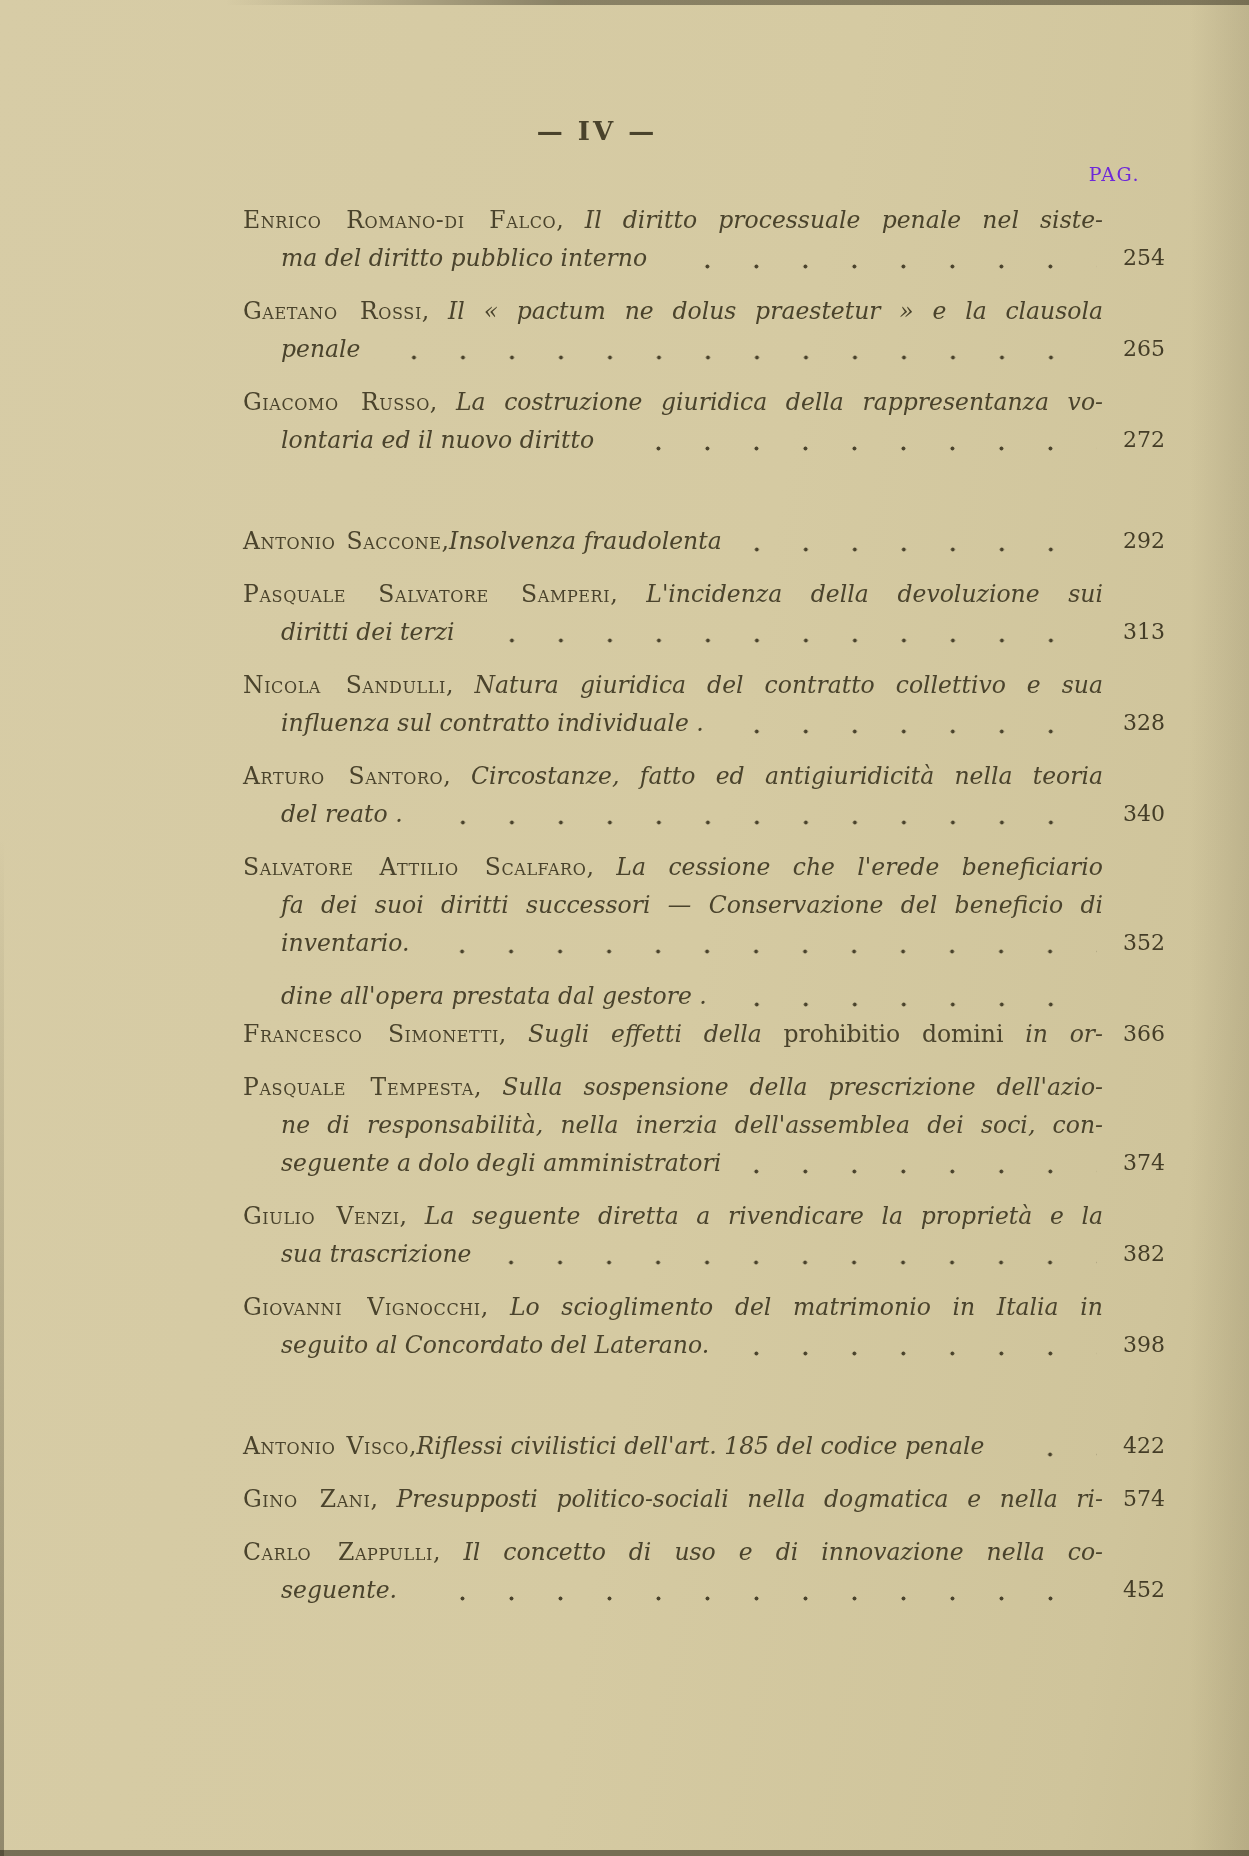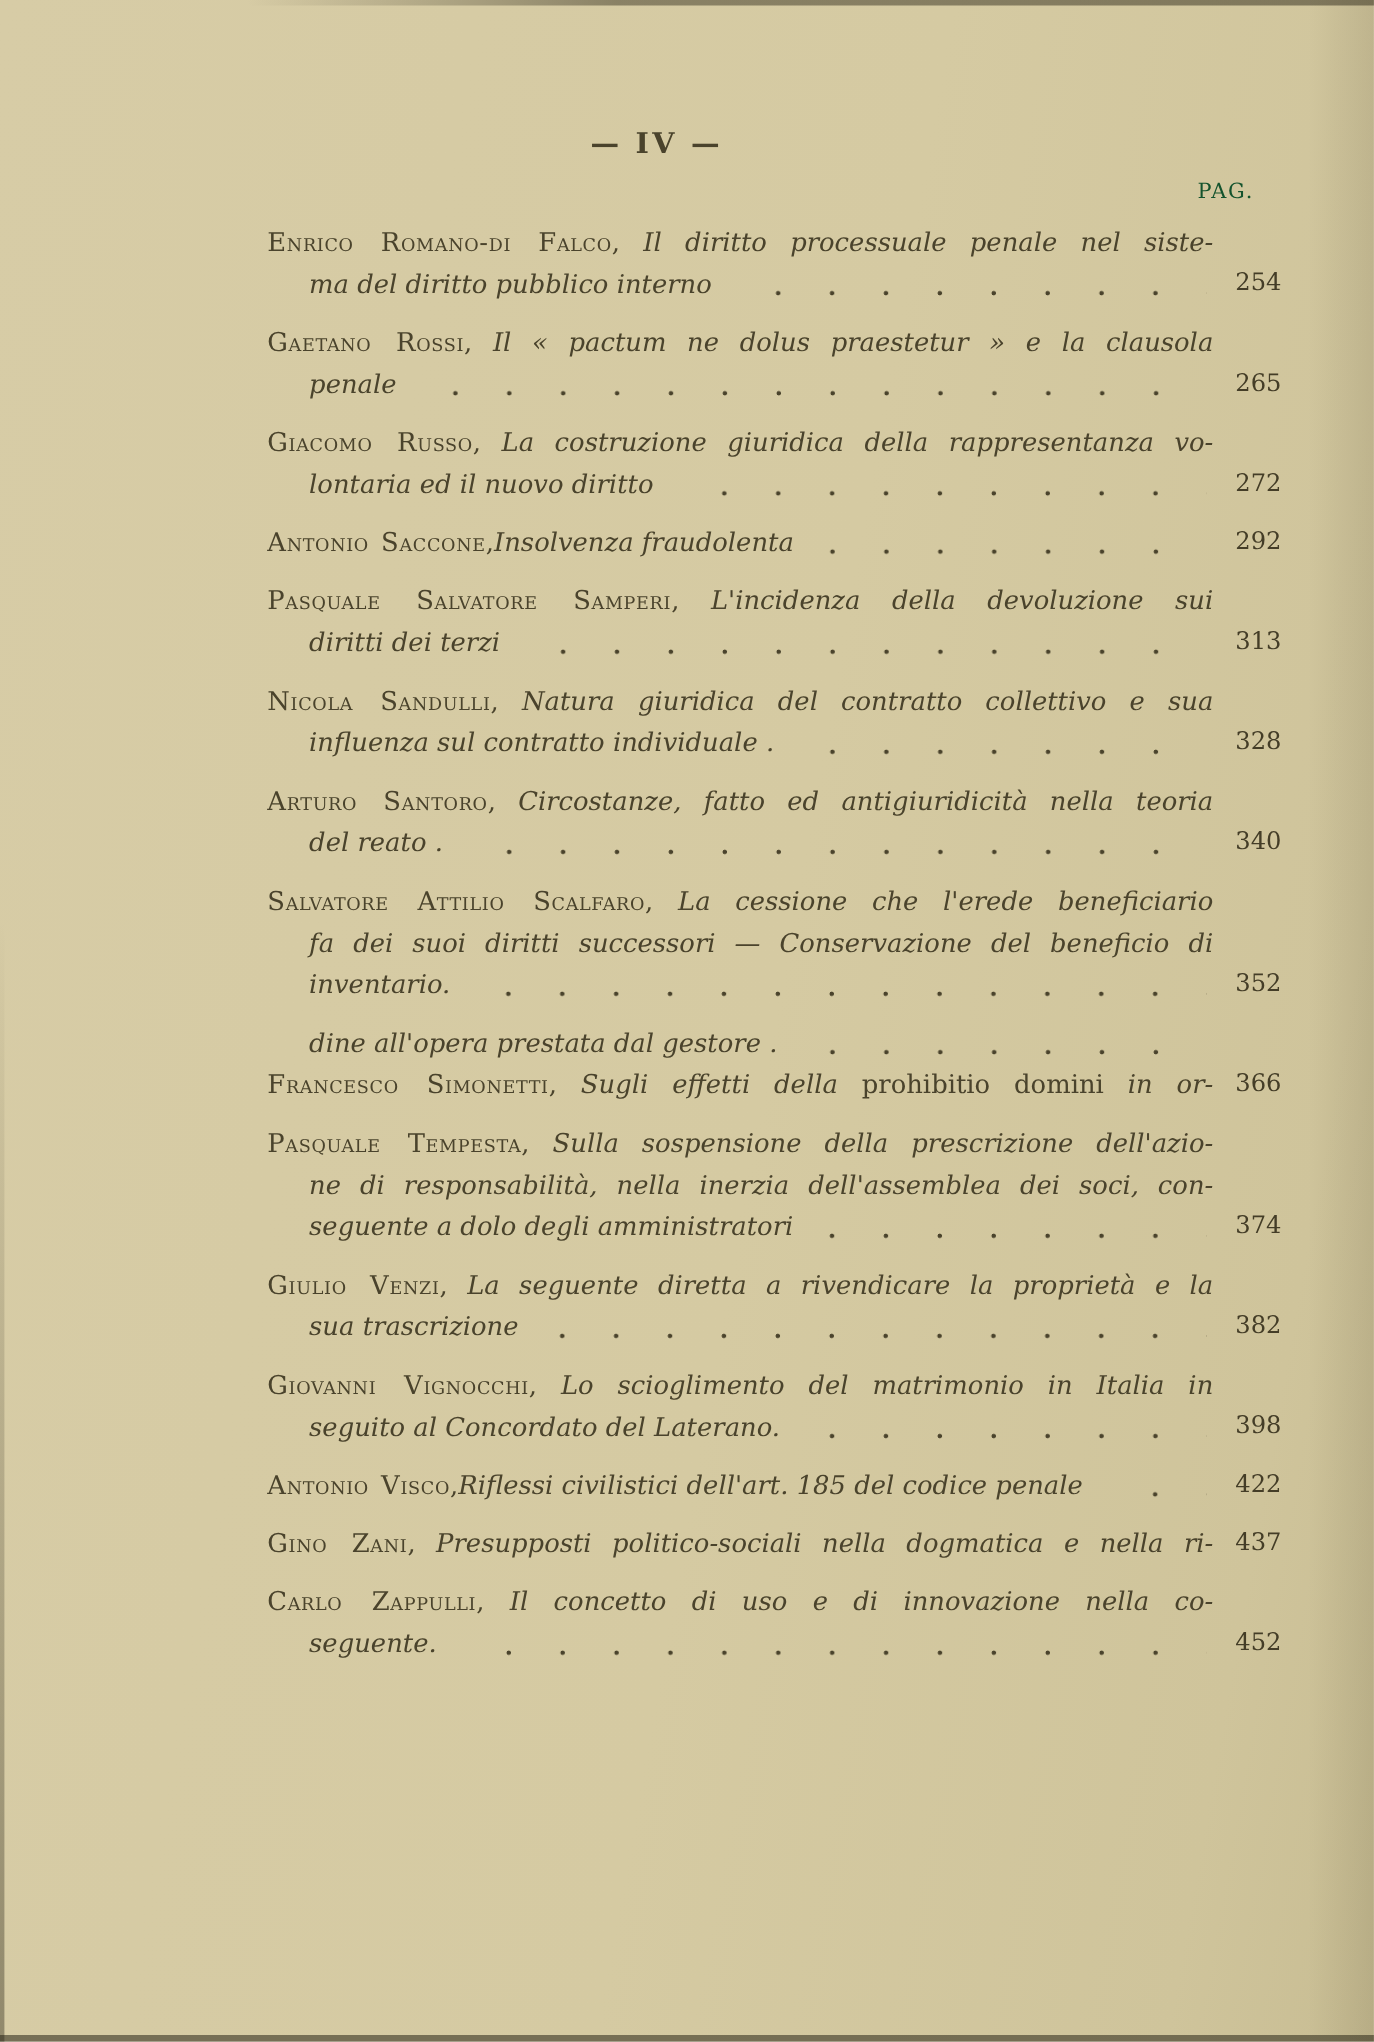--- a/index.html
+++ b/index.html
@@ -48,21 +48,21 @@
     font-weight: bold;
   }
   .pag-label {
     position: absolute;
     top: 163px;
     left: 243px;
     width: 897px;
     text-align: right;
     font-size: 19px;
     letter-spacing: 1.5px;
-    color: #14532d;
+    color: #6d28d9;
   }
 
   .entries {
     position: absolute;
     top: 201px;
     left: 243px;
     width: 922px;
     color: #4a432c;
   }
   .entry {
@@ -86,20 +86,21 @@
   }
   .line.last {
     display: flex;
     align-items: baseline;
     white-space: nowrap;
   }
   .seg-author {
     font-variant: small-caps;
     letter-spacing: 0.6px;
     word-spacing: 3px;
+    margin-top: 48px;
   }
   .seg-italic {
     font-style: italic;
   }
   .seg-roman {
     font-style: normal;
   }
   .dot-leader {
     flex: 1 1 auto;
     align-self: flex-end;
@@ -232,21 +233,21 @@
         <div class="line last">
           <span class="seg-author">Antonio Visco</span>
           <span class="seg-roman">, </span>
           <span class="seg-italic">Riflessi civilistici dell'art. 185 del codice penale</span>
           <span class="dot-leader"></span>
         </div>
         <span class="pagenum">422</span>
       </div>
       <div class="entry">
         <div class="line justify"><span class="seg-author">Gino Zani</span><span class="seg-roman">, </span><span class="seg-italic">Presupposti politico-sociali nella dogmatica e nella ri-</span></div>
-        <span class="pagenum">437</span>
+        <span class="pagenum">574</span>
       </div>
       <div class="entry">
         <div class="line justify"><span class="seg-author">Carlo Zappulli</span><span class="seg-roman">, </span><span class="seg-italic">Il concetto di uso e di innovazione nella co-</span></div>
         <div class="line cont last">
           <span class="seg-italic">seguente.</span>
           <span class="dot-leader"></span>
         </div>
         <span class="pagenum">452</span>
       </div>
     </div>

